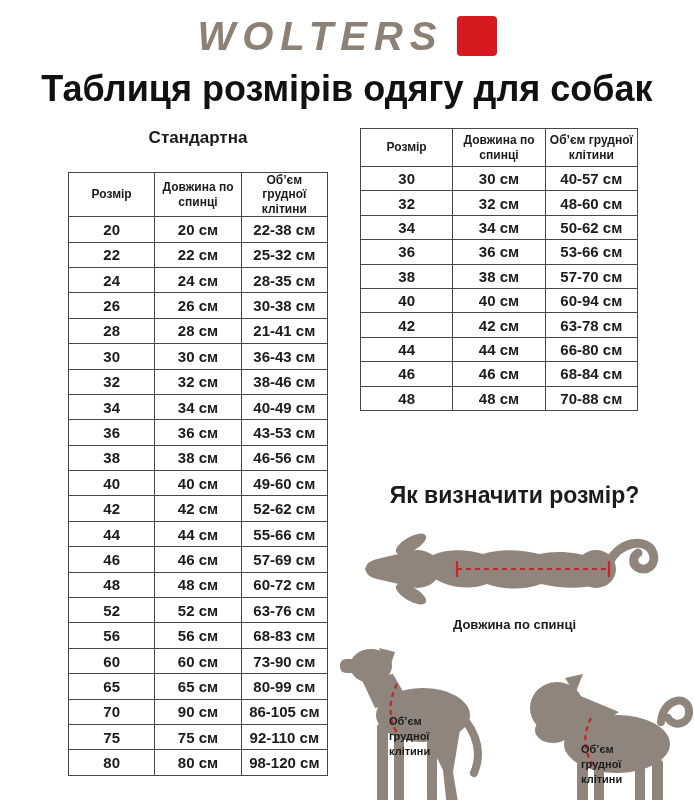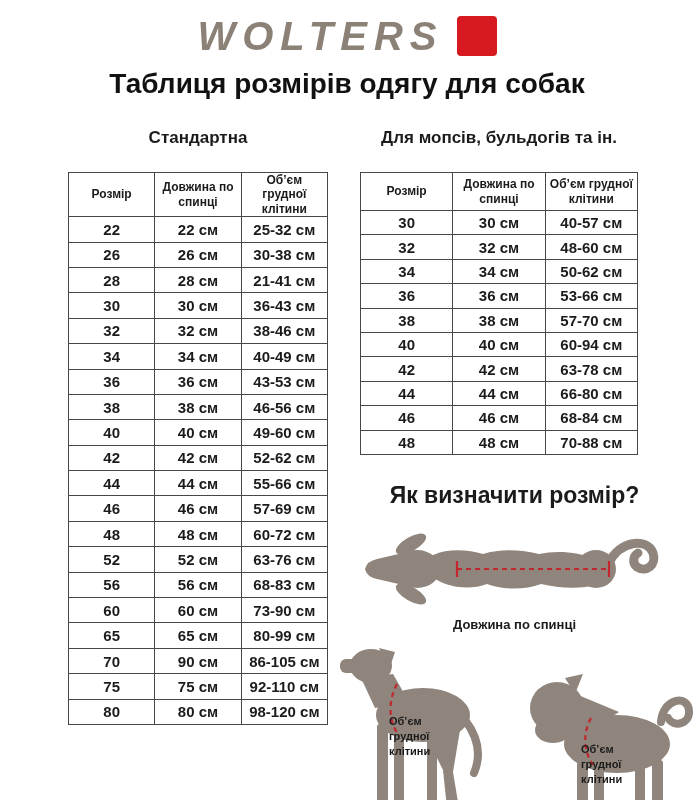--- a/index.html
+++ b/index.html
@@ -14,21 +14,21 @@
   html,body{margin:0;padding:0;background:#ffffff;}
   .page{
     position:relative;width:694px;height:800px;background:#fff;overflow:hidden;
     font-family:"Liberation Sans",sans-serif;color:var(--ink);
   }
   
   .brand{position:absolute;top:16px;left:0;width:100%;display:flex;justify-content:center;align-items:center;gap:13px;font-style:italic;}
   .brand-text{font-size:40px;font-weight:700;letter-spacing:7px;color:var(--logo-gray);line-height:1;}
   .brand-square{width:40px;height:40px;background:var(--accent-red);border-radius:4px;}
   
-  .page-title{position:absolute;top:68px;left:0;width:100%;text-align:center;font-size:28px;font-weight:700;margin:0;color:#111;}
+  .page-title{position:absolute;top:68px;left:0;width:100%;text-align:center;font-size:36px;font-weight:700;margin:0;color:#111;}
   
   .section-std{position:absolute;left:68px;top:128px;width:260px;}
   .section-pug{position:absolute;left:360px;top:128px;width:278px;}
   .tbl-title{font-size:17px;font-weight:700;text-align:center;margin:0 0 24px;color:var(--ink);}
   table{width:100%;border-collapse:collapse;table-layout:fixed;}
   th,td{border:1.5px solid var(--border-dark);text-align:center;vertical-align:middle;background:#fff;font-weight:700;padding:0 2px;color:var(--ink);}
   th{font-size:12px;line-height:1.2;height:38px;}
   .section-std td{font-size:15px;height:25.4px;}
   .section-pug td{font-size:15px;height:24.4px;}
   
@@ -65,25 +65,35 @@
     <table>
       <thead>
         <tr>
             <th>Розмір</th>
             <th>Довжина по спинці</th>
             <th>Об’єм грудної клітини</th>
           </tr>
       </thead>
       <tbody>
           <tr>
+            <td>20</td>
+            <td>20 см</td>
+            <td>22-38 см</td>
+          </tr>
+          <tr>
             <td>22</td>
             <td>22 см</td>
             <td>25-32 см</td>
           </tr>
           <tr>
+            <td>24</td>
+            <td>24 см</td>
+            <td>28-35 см</td>
+          </tr>
+          <tr>
             <td>26</td>
             <td>26 см</td>
             <td>30-38 см</td>
           </tr>
           <tr>
             <td>28</td>
             <td>28 см</td>
             <td>21-41 см</td>
           </tr>
           <tr>
@@ -169,21 +179,20 @@
           <tr>
             <td>80</td>
             <td>80 см</td>
             <td>98-120 см</td>
           </tr>
         </tbody>
     </table>
   </section>
 
   <section class="section-pug">
-    <h2 class="tbl-title">Для мопсів, бульдогів та ін.</h2>
     <table>
       <thead>
         <tr>
             <th>Розмір</th>
             <th>Довжина по спинці</th>
             <th>Об’єм грудної клітини</th>
           </tr>
       </thead>
       <tbody>
           <tr>

